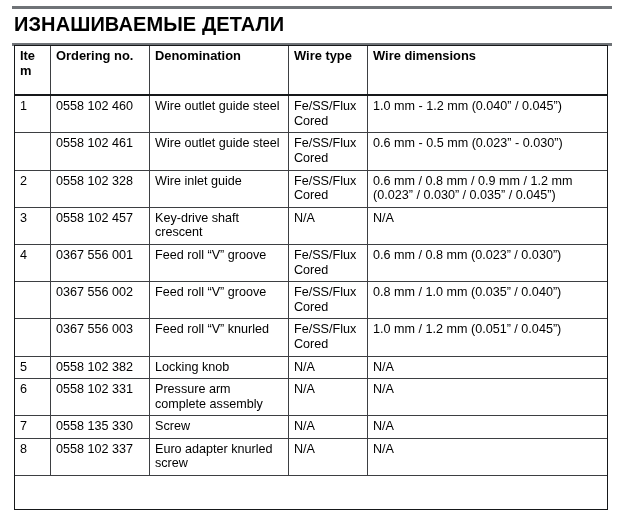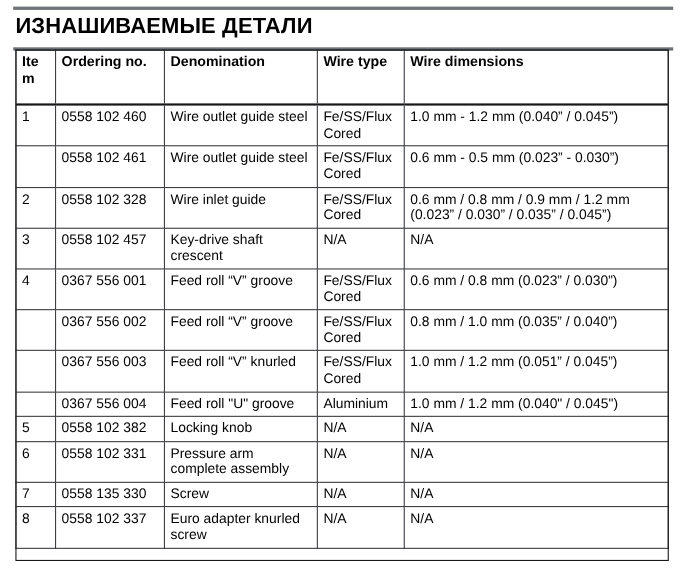--- a/index.html
+++ b/index.html
@@ -177,27 +177,20 @@
             <td>Fe/SS/Flux Cored</td>
             <td>0.8 mm / 1.0 mm (0.035” / 0.040”)</td>
           </tr>
           <tr class="sub">
             <td class="c-item"></td>
             <td>0367 556 003</td>
             <td>Feed roll “V” knurled</td>
             <td>Fe/SS/Flux Cored</td>
             <td>1.0 mm / 1.2 mm (0.051” / 0.045”)</td>
           </tr>
-          <tr class="sub">
-            <td class="c-item"></td>
-            <td>0367 556 004</td>
-            <td>Feed roll "U" groove</td>
-            <td>Aluminium</td>
-            <td>1.0 mm / 1.2 mm (0.040" / 0.045")</td>
-          </tr>
           <tr class="grp-start">
             <td class="c-item">5</td>
             <td>0558 102 382</td>
             <td>Locking knob</td>
             <td>N/A</td>
             <td>N/A</td>
           </tr>
           <tr class="grp-start">
             <td class="c-item">6</td>
             <td>0558 102 331</td>

